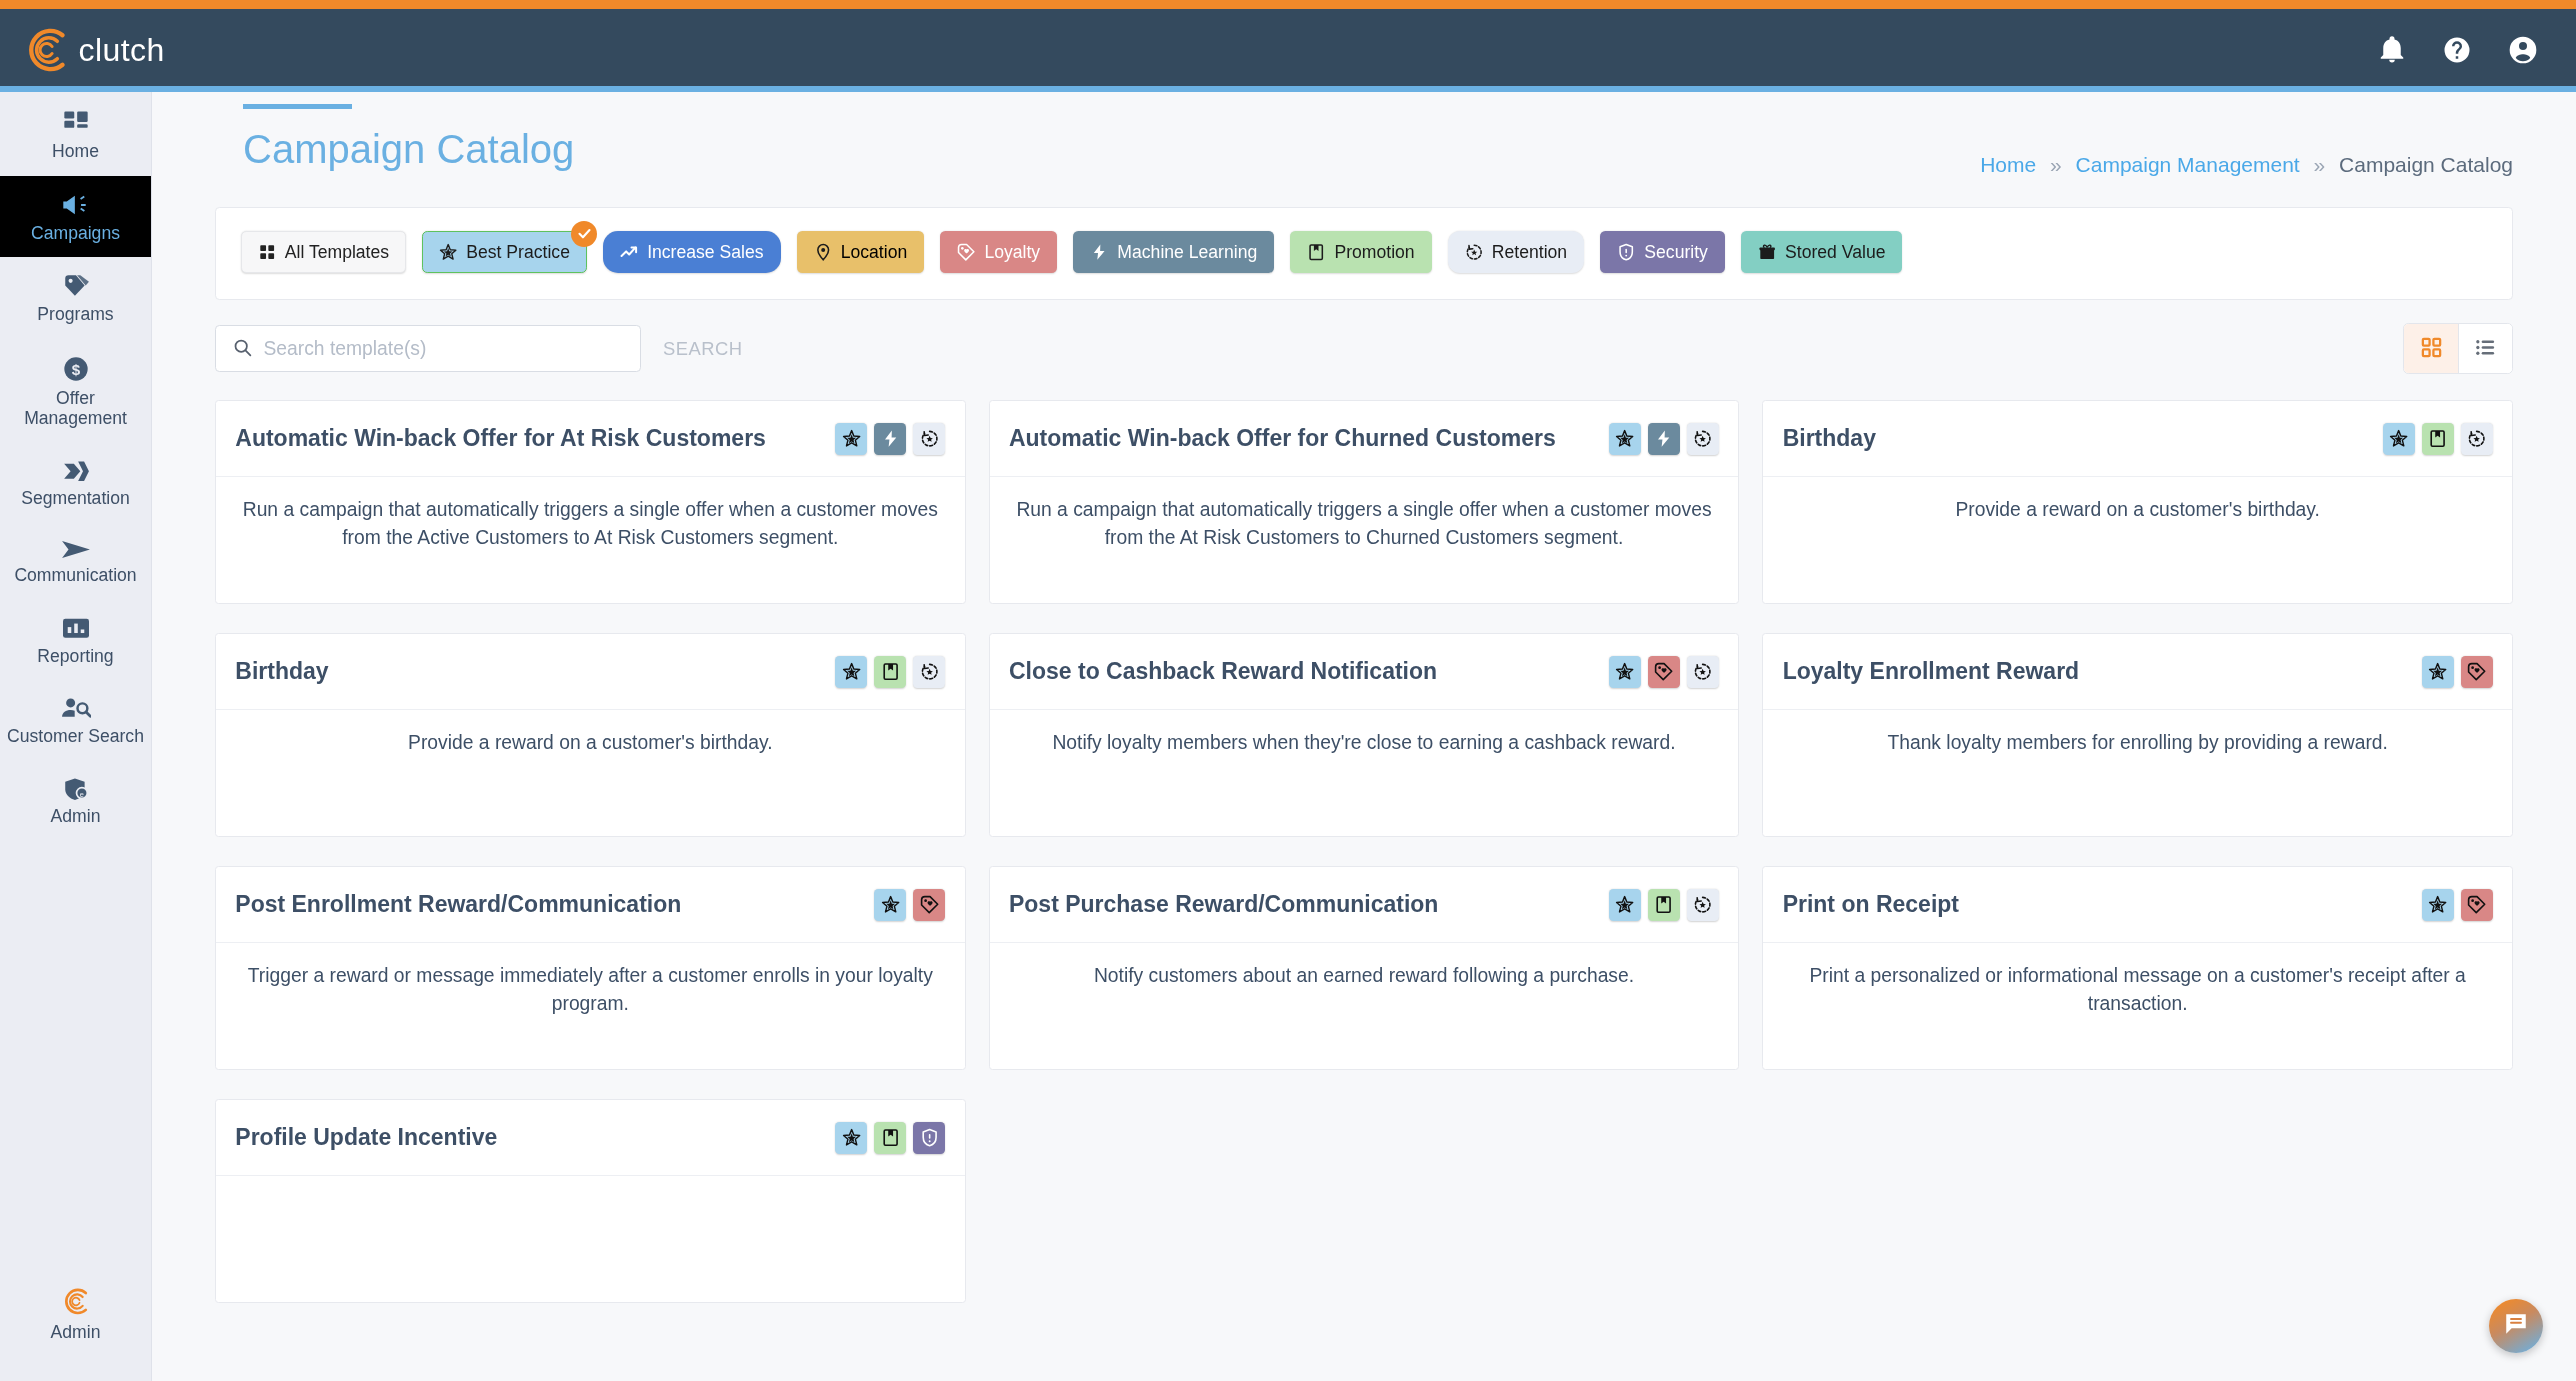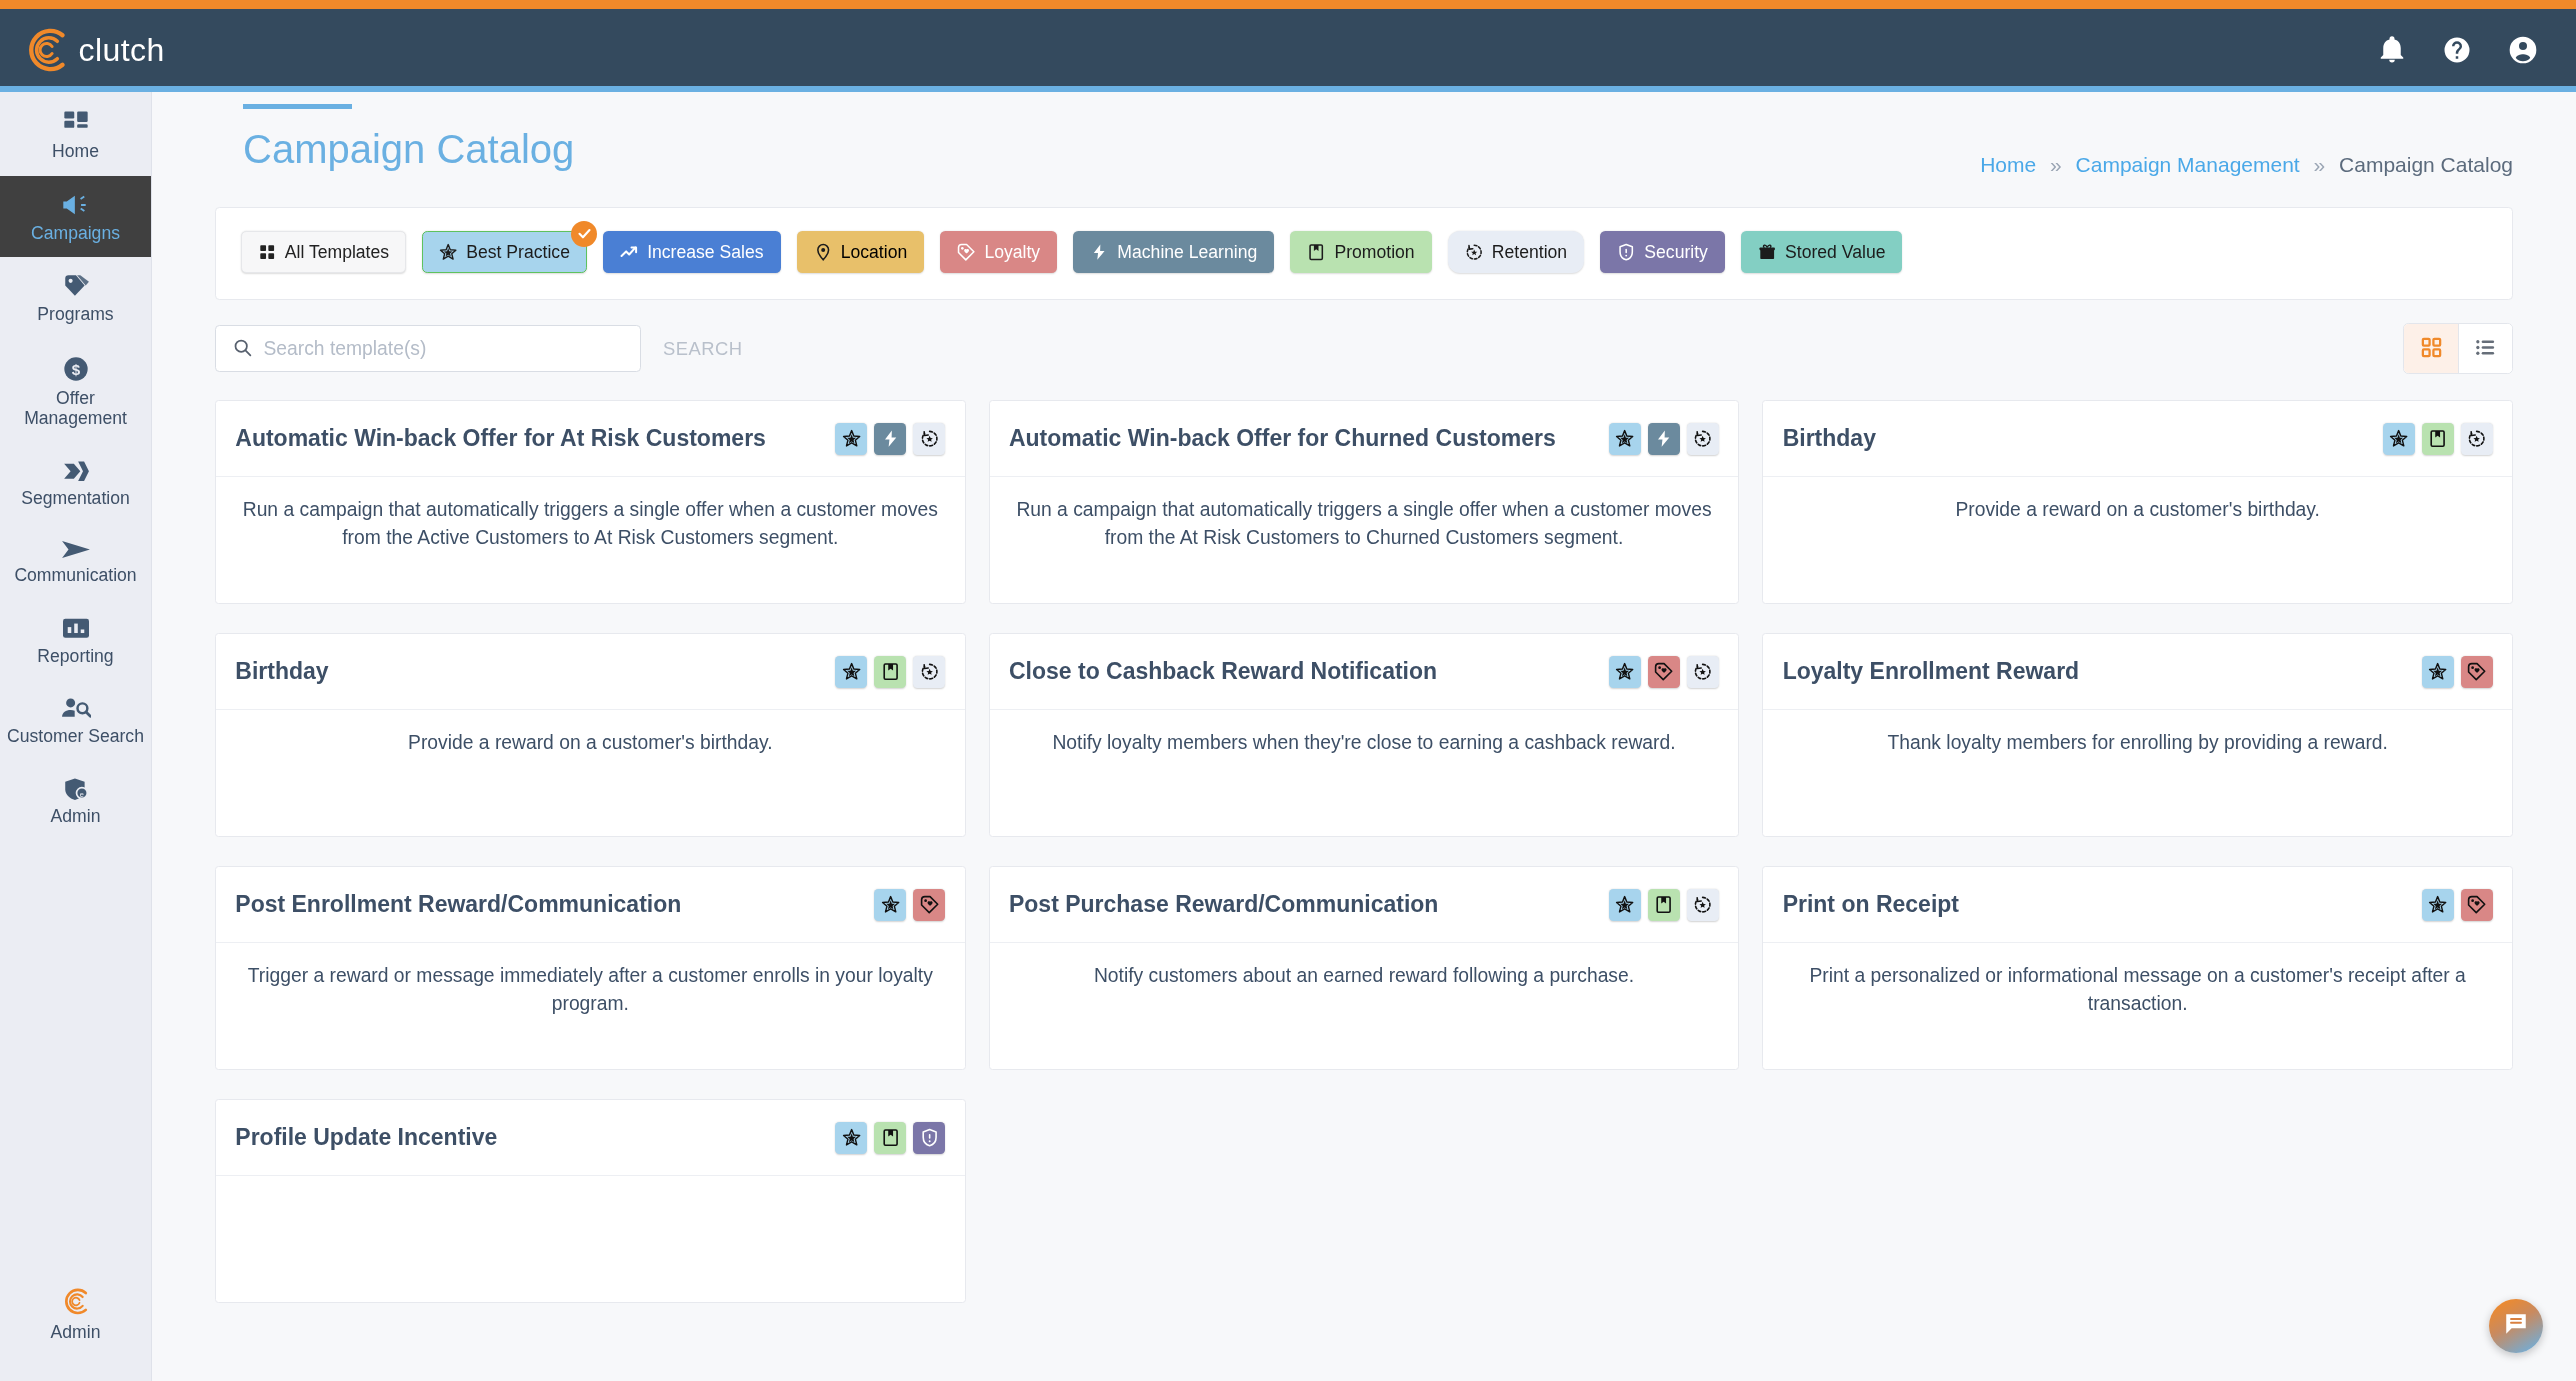--- a/index.html
+++ b/index.html
@@ -38,21 +38,21 @@
     display: flex; flex-direction: column;
     border-right: 0.9px solid #dfe2ea;
     position: relative;
   }
   .side-item {
     padding: 16px 5.3px 14px; text-align: center;
     color: #3d4f66; cursor: pointer;
     display: flex; flex-direction: column; align-items: center; gap: 6.1px;
   }
   .side-item .s-label { font-size: 17.6px; line-height: 1.12; font-weight: 400; }
-  .side-item.active { background: #404040; }
+  .side-item.active { background: #000000; }
   .side-item.active .s-label { color: #6ab0e2; }
   .side-item svg { display: block; }
   .side-bottom { margin-top: auto; padding-bottom: 26px; }
 
   
   .main {
     flex: 1; background: #f7f8fa;
     padding: 0 63px 0 63px;
     overflow: hidden; position: relative;
   }
@@ -372,21 +372,21 @@
                 <path d="M12 6.5l1.5 4.3 4.1.2-3.2 2.6 1 4-3.4-2.2-3.4 2.2 1-4-3.2-2.6 4.1-.2L12 6.5z"></path>
               </svg>
             </span>
             <span>Best Practice</span>
             <span class="chip-check">
               <svg width="15" height="15" viewBox="0 0 24 24" fill="none" stroke="#ffffff" stroke-width="3.4" stroke-linecap="round" stroke-linejoin="round">
                 <path d="M4 12.5l5.5 5.5L20 6.5"></path>
               </svg>
             </span>
           </div>
-          <div class="chip" style="background: rgb(74, 127, 212); color: rgb(255, 255, 255);">
+          <div class="chip" style="background: rgb(74, 127, 212); color: rgb(255, 255, 255); border-radius: 15px;">
             <span>
               <svg width="18.4" height="18.4" viewBox="0 0 24 24" fill="#ffffff">
                 <path d="M2 17l6-6 4 4 8-9" fill="none" stroke="#ffffff" stroke-width="2.6" stroke-linecap="round" stroke-linejoin="round"></path>
                 <path d="M15 6h6v6" fill="none" stroke="#ffffff" stroke-width="2.6" stroke-linecap="round" stroke-linejoin="round"></path>
               </svg>
             </span>
             <span>Increase Sales</span>
           </div>
           <div class="chip" style="background: rgb(232, 192, 106); color: #000000;">
             <span>

